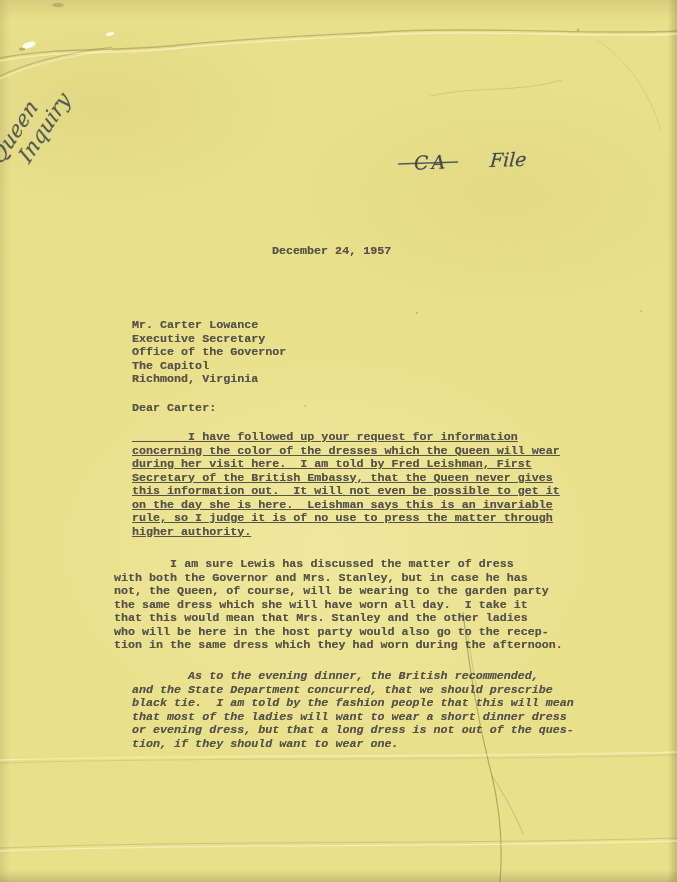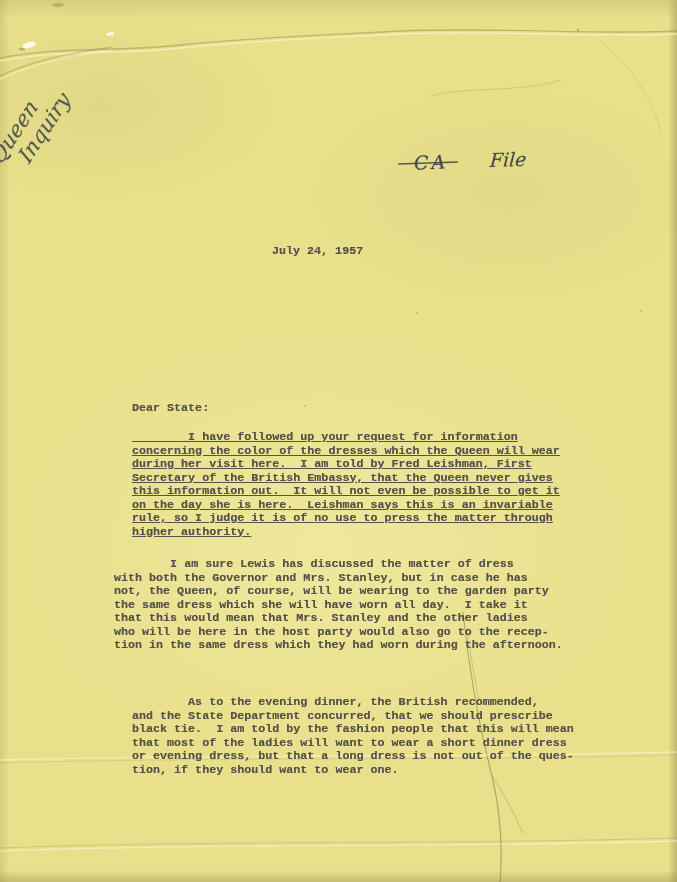--- a/index.html
+++ b/index.html
@@ -22,21 +22,21 @@
     font-family:"Liberation Mono","DejaVu Sans Mono",monospace;
     font-size:11.7px;line-height:13.5px;font-weight:bold;
     text-shadow:0 0 .6px rgba(70,66,55,.55);
     letter-spacing:0px;
   }
   .date-line{left:272px;top:245px;}
   .recipient{left:132px;top:319px;}
   .salutation{left:132px;top:402px;}
   .para1{left:132px;top:431px;text-decoration:underline;}
   .para2{left:114px;top:558px;}
-  .para3{left:132px;top:696px;}
+  .para3{left:132px;top:670px;font-style:italic;}
   .hand{
     font-family:"DejaVu Serif","Liberation Serif",serif;
     font-style:italic;color:#4c564c;
   }
   .corner-note{
     position:absolute;left:-12px;top:78px;width:150px;
     transform:rotate(-57deg);transform-origin:70px 40px;
     font-size:21px;line-height:23px;color:#525c50;
     text-shadow:0 0 1px rgba(70,80,68,.4);
   }
@@ -90,24 +90,29 @@
   <div class="hand corner-note">
     <span class="line1">Queen</span>
     <span class="line2">Inquiry</span>
   </div>
 
   <div class="hand file-note">
     <span class="initials">CA</span>
     <span class="word">File</span>
   </div>
 
-  <div class="typed date-line">July 24, 1957</div>
+  <div class="typed date-line">December 24, 1957</div>
 
+  <div class="typed recipient">Mr. Carter Lowance
+Executive Secretary
+Office of the Governor
+The Capitol
+Richmond, Virginia</div>
 
-  <div class="typed salutation">Dear State:</div>
+  <div class="typed salutation">Dear Carter:</div>
 
   <div class="typed para1">        I have followed up your request for information
 concerning the color of the dresses which the Queen will wear
 during her visit here.  I am told by Fred Leishman, First
 Secretary of the British Embassy, that the Queen never gives
 this information out.  It will not even be possible to get it
 on the day she is here.  Leishman says this is an invariable
 rule, so I judge it is of no use to press the matter through
 higher authority.</div>
 

